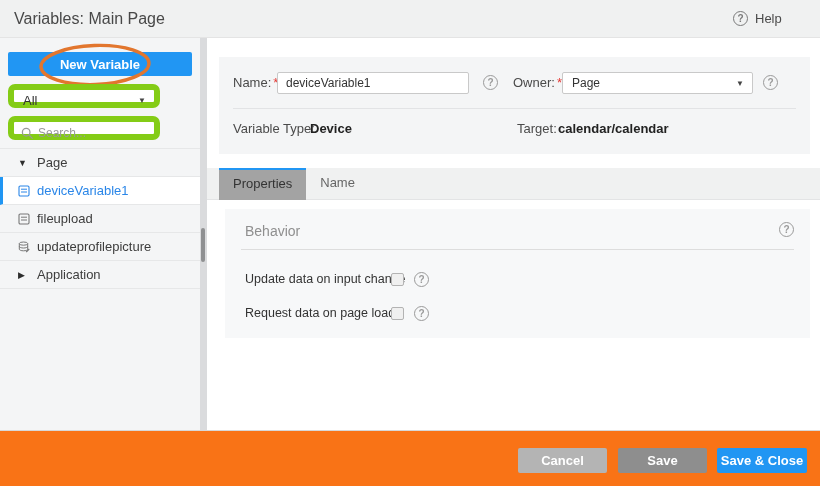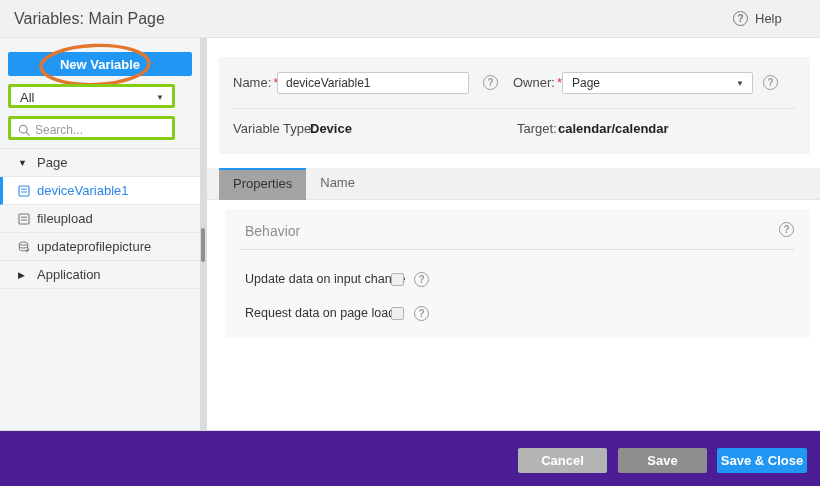--- a/index.html
+++ b/index.html
@@ -48,22 +48,22 @@
     position:absolute; left:8px; top:14px; width:184px; height:24px;
     background:#2196f3; border:none; border-radius:2px;
     color:#fff; font-size:13px; font-weight:bold; cursor:pointer;
     font-family:inherit;
   }
   .annotation {
     position:absolute; left:38px; top:4px; width:116px; height:50px;
     pointer-events:none;
   }
   .sb-select, .sb-search {
-    position:absolute; left:8px; width:167px; height:24px;
-    background:#fff; border:3px solid #84cc16; border-radius:2px;
+    position:absolute; left:8px; width:152px; height:24px;
+    background:#fff; border:6px solid #84cc16; border-radius:7px;
   }
   .sb-select { top:46px; cursor:pointer; }
   .sb-select .sel-text {
     position:absolute; left:9px; top:0; line-height:22px; font-size:13px; color:#333;
   }
   .sel-caret {
     position:absolute; right:8px; top:0; line-height:22px; font-size:8px; color:#444;
   }
   .sb-search { top:78px; }
   .sb-search svg { position:absolute; left:7px; top:5px; }
@@ -154,21 +154,21 @@
   .opt-label { font-size:12.5px; color:#333; width:140px; white-space:nowrap; }
   .checkbox {
     width:13px; height:13px; border:1px solid #b3b3b3; background:#f0f0f0;
     border-radius:2px; margin-left:6px; cursor:pointer;
   }
   .opt-row .help-icon { position:static; margin-left:10px; flex:none; }
 
   
   .footer {
     position:absolute; left:0; top:430px; width:820px; height:56px;
-    background:#4c1d95; border-top:1px solid #d8d8d8;
+    background:#f97316; border-top:1px solid #d8d8d8;
   }
   .btn {
     position:absolute; top:17px; height:25px; border:none; border-radius:2px;
     color:#fff; font-size:13px; font-weight:bold; cursor:pointer; font-family:inherit;
   }
   .btn-cancel { left:518px; width:89px; background:#b4b4b4; }
   .btn-save   { left:618px; width:89px; background:#8e8e8e; }
   .btn-saveclose { left:717px; width:90px; background:#2196f3; }
 </style>
 </head>

